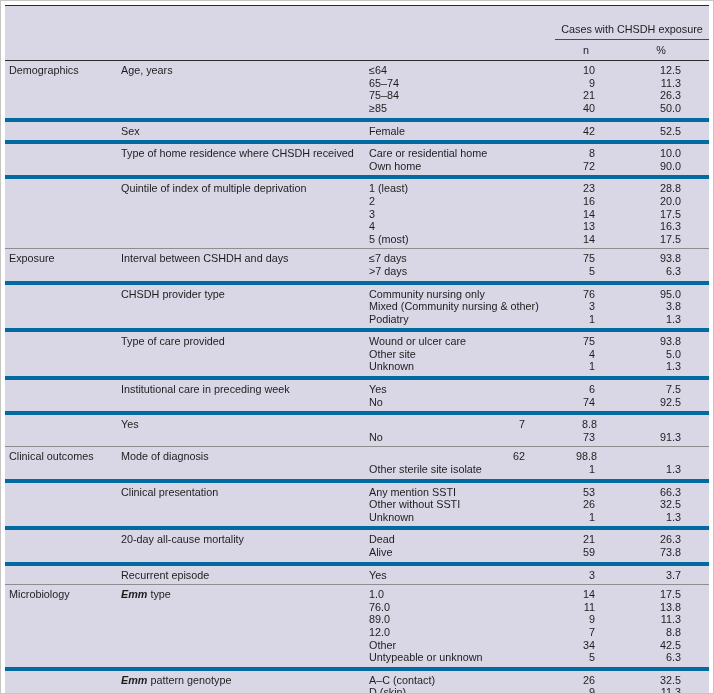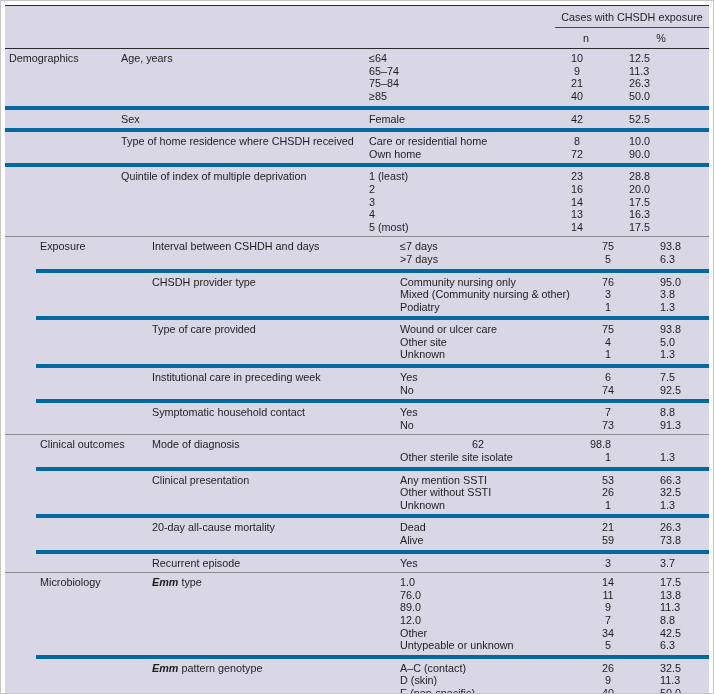--- a/index.html
+++ b/index.html
@@ -14,40 +14,40 @@
     font-size: 10.8px;
     color: #1e1e1e;
   }
   .ptable {
     margin: 4px;
     background: #d9d6e6;
     border-top: 1px solid #2b2b2b;
     border-bottom: 2px solid #2b2b2b;
   }
   .thead { border-bottom: 1px solid #2b2b2b; }
-  .spanrow { display: grid; grid-template-columns: 550px 154px; }
+  .spanrow { display: grid; grid-template-columns: 550px 154px; margin-top: 12px; }
   .spanner {
     text-align: center;
     padding: 5px 2px 3px;
     line-height: 12.6px;
     border-bottom: 1px solid #4a4a4a;
   }
   .row {
     display: grid;
     grid-template-columns: 112px 248px 190px 70px 84px;
     line-height: 12.6px;
   }
   .cell { padding: 0 4px; }
-  .cell.ncol { text-align: center; padding-right: 30px; }
-  .cell.pct  { text-align: left; padding-right: 28px; }
+  .cell.ncol { text-align: right; padding-right: 30px; }
+  .cell.pct  { text-align: right; padding-right: 28px; }
   .colrow .hn { text-align: center; padding: 4px 8px 4px 0; }
   .colrow .hp { text-align: center; padding: 4px 12px 4px 0; }
   .group { padding: 3px 0; }
   .group + .group { border-top: 4px solid #0369a1; }
-  .section + .section { border-top: 1px solid #8e8e8e; padding-left: 31px; }
+  .section + .section { border-top: 1px solid #8e8e8e; }
   i { font-style: italic; font-weight: bold; }
 </style>
 </head>
 <body>
 
 <div class="ptable">
   <div class="thead">
     <div class="spanrow">
       <div class="cell"></div>
       <div class="spanner">Cases with CHSDH exposure</div>
@@ -230,21 +230,20 @@
             <div class="cell cat"></div>
             <div class="cell var"></div>
             <div class="cell level">No</div>
             <div class="cell ncol">74</div>
             <div class="cell pct">92.5</div>
           </div>
         </div>
         <div class="group">
           <div class="row">
             <div class="cell cat"></div>
-            <div class="cell var">Symptomatic household contact</div>
             <div class="cell level">Yes</div>
             <div class="cell ncol">7</div>
             <div class="cell pct">8.8</div>
           </div>
           <div class="row">
             <div class="cell cat"></div>
             <div class="cell var"></div>
             <div class="cell level">No</div>
             <div class="cell ncol">73</div>
             <div class="cell pct">91.3</div>

